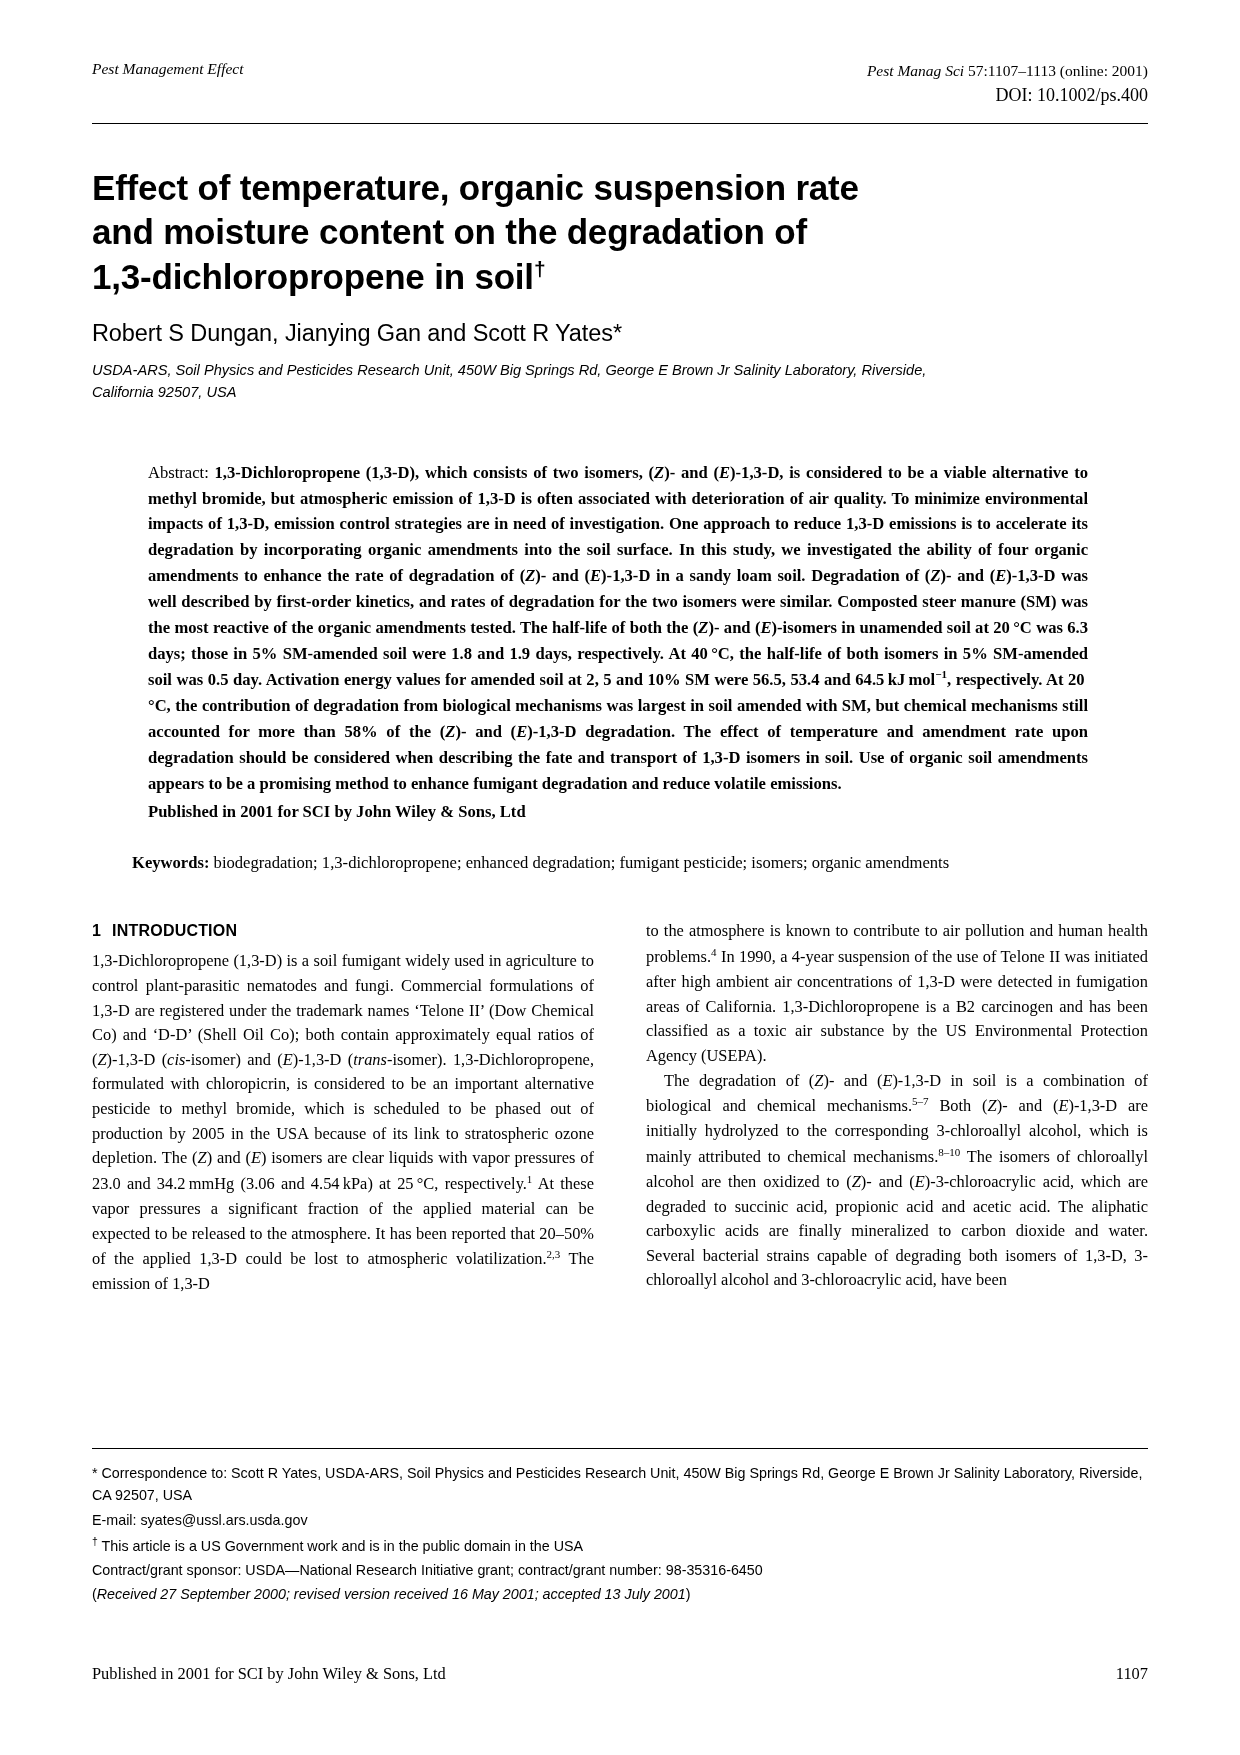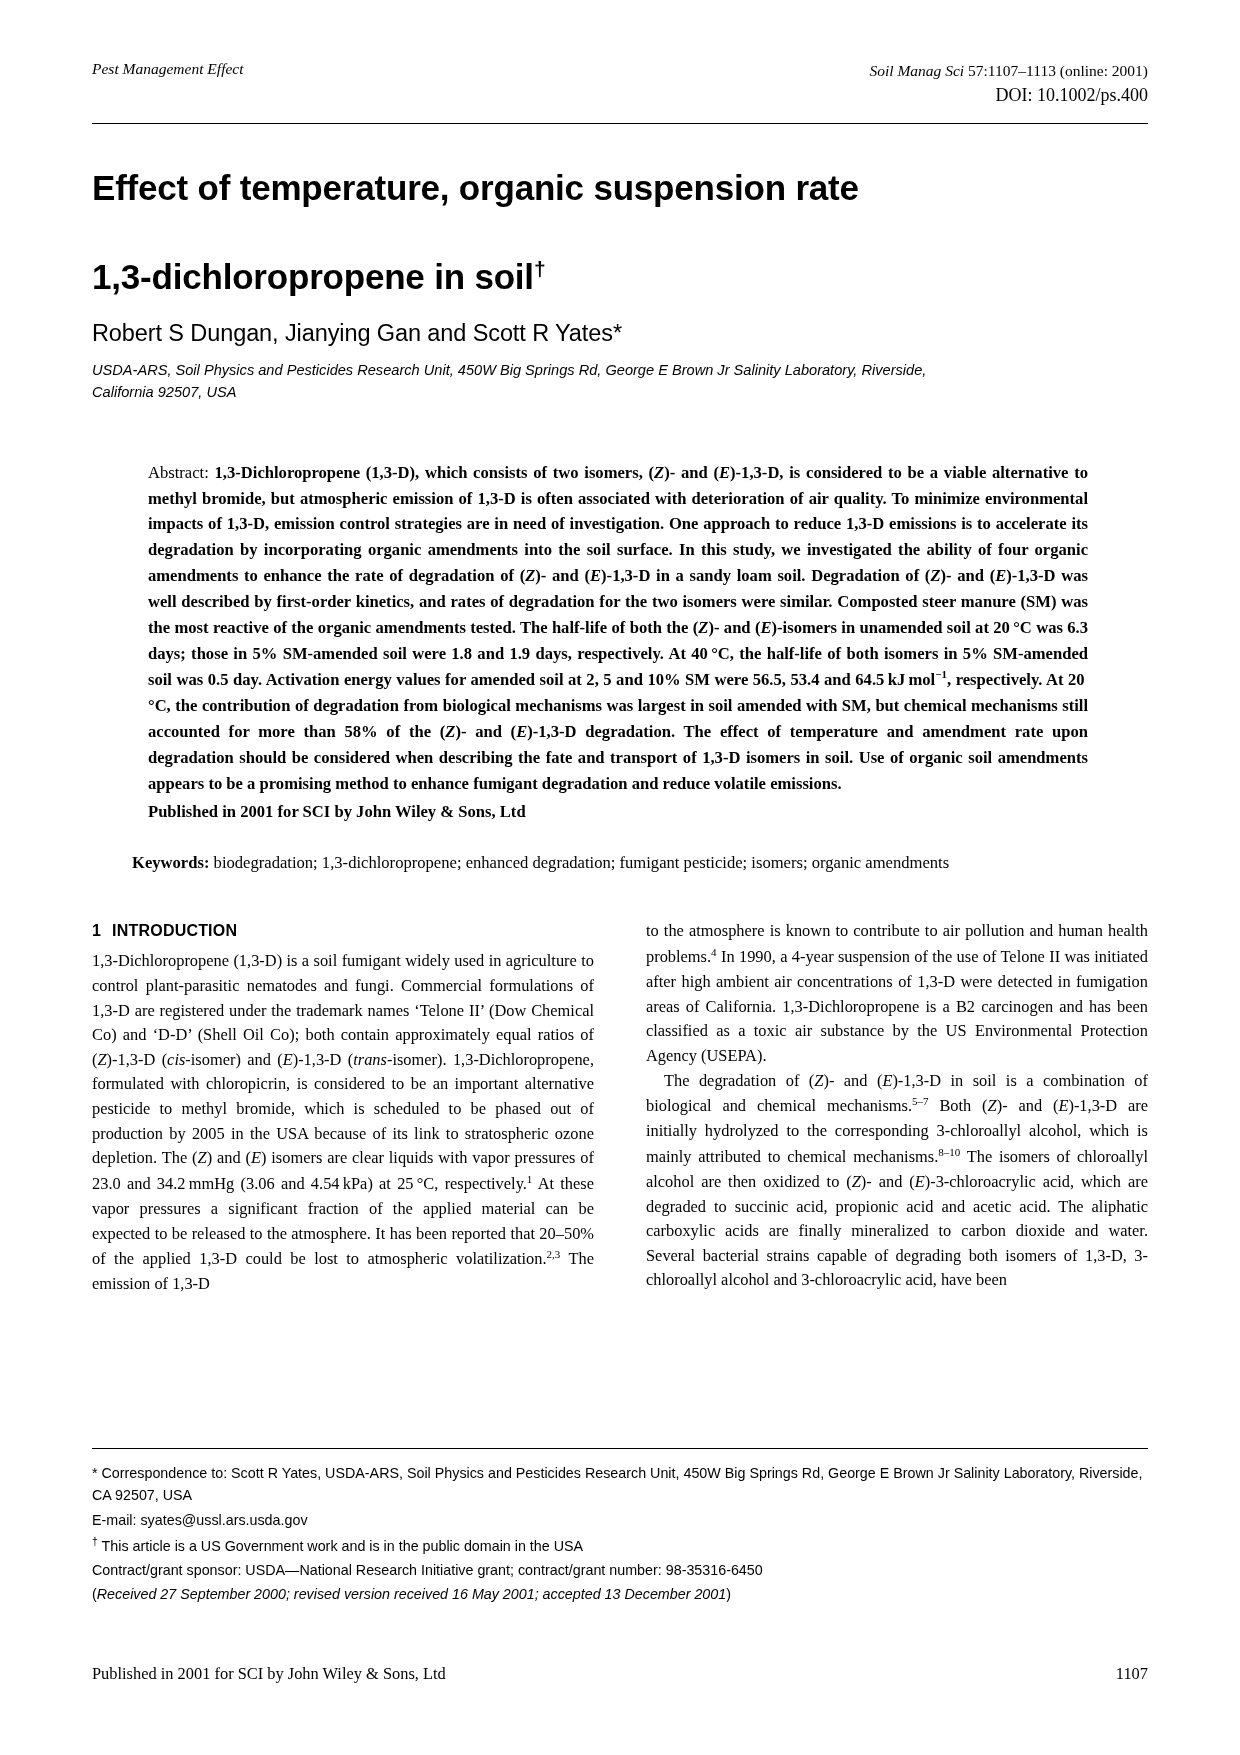--- a/index.html
+++ b/index.html
@@ -170,31 +170,31 @@
 </head>
 <body>
 
 <div class="page">
   <div class="content">
 
     <div class="runhead">
       <div class="runhead-left">Pest Management Effect</div>
       <div class="runhead-right">
         <div class="line1">
-          <span class="ital">Soil Manag Sci</span>
+          <span class="ital">Pest Manag Sci</span>
           <span class="norm">57:1107–1113 (online: 2001)</span>
         </div>
         <div class="line2">DOI: 10.1002/ps.400</div>
       </div>
     </div>
     <div class="rule"></div>
 
     <div class="title">
       <span>Effect of temperature, organic suspension rate</span><br>
-      <br>
+      <span>and moisture content on the degradation of</span><br>
       <span>1,3-dichloropropene in soil</span><sup>†</sup>
     </div>
 
     <div class="authors">Robert S Dungan, Jianying Gan and Scott R Yates*</div>
 
     <div class="affil">
       <span>USDA-ARS, Soil Physics and Pesticides Research Unit, 450W Big Springs Rd, George E Brown Jr Salinity Laboratory, Riverside,</span><br>
       <span>California 92507, USA</span>
     </div>
 
@@ -221,20 +221,20 @@
     </div>
 
   </div>
 
   <div class="footrule"></div>
   <div class="footnotes">
     <div class="fn">* Correspondence to: Scott R Yates, USDA-ARS, Soil Physics and Pesticides Research Unit, 450W Big Springs Rd, George E Brown Jr Salinity Laboratory, Riverside, CA 92507, USA</div>
     <div class="fn">E-mail: syates@ussl.ars.usda.gov</div>
     <div class="fn"><sup>†</sup> This article is a US Government work and is in the public domain in the USA</div>
     <div class="fn">Contract/grant sponsor: USDA—National Research Initiative grant; contract/grant number: 98-35316-6450</div>
-    <div class="fn">(<span class="ital">Received 27 September 2000; revised version received 16 May 2001; accepted 13 December 2001</span>)</div>
+    <div class="fn">(<span class="ital">Received 27 September 2000; revised version received 16 May 2001; accepted 13 July 2001</span>)</div>
   </div>
 
   <div class="pagefoot">
     <div>Published in 2001 for SCI by John Wiley &amp; Sons, Ltd</div>
     <div>1107</div>
   </div>
 </div>
 
 </body></html>

